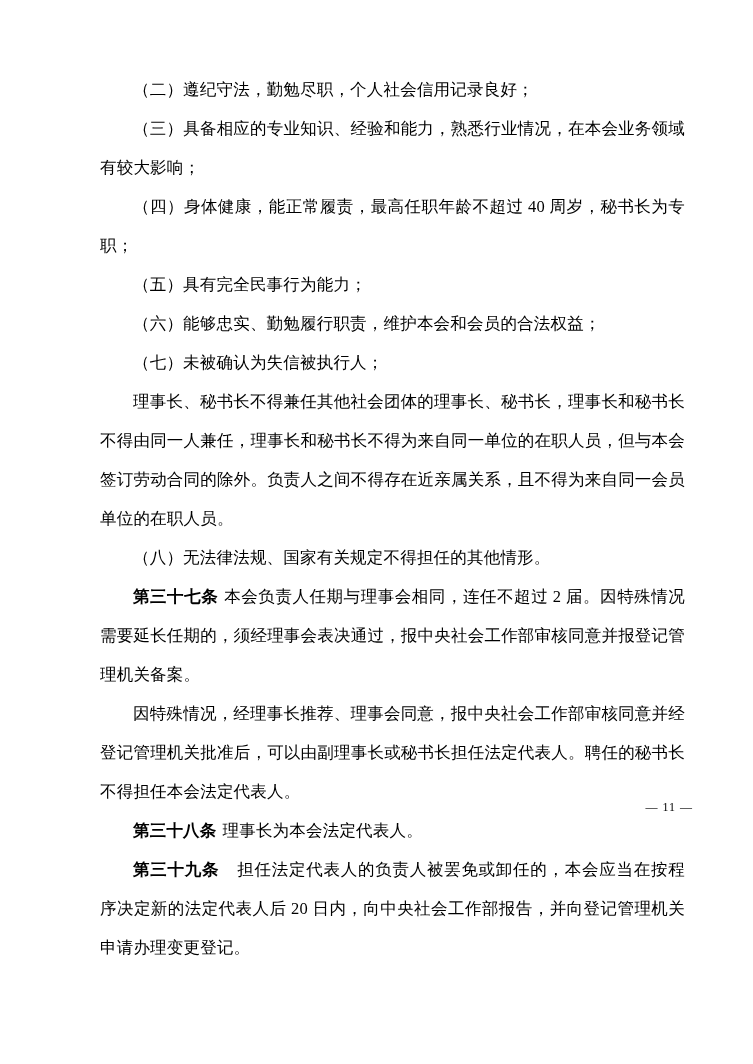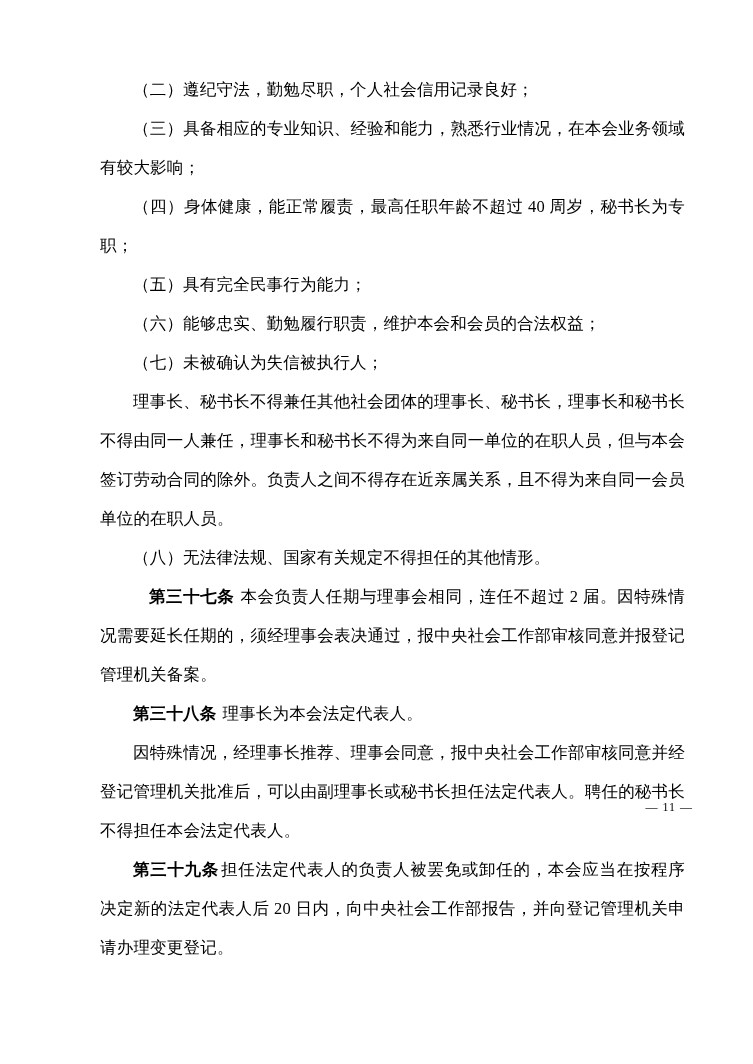--- a/index.html
+++ b/index.html
@@ -62,27 +62,27 @@
     <p class="indent">（五）具有完全民事行为能力；</p>
 
     <p class="indent">（六）能够忠实、勤勉履行职责，维护本会和会员的合法权益；</p>
 
     <p class="indent">（七）未被确认为失信被执行人；</p>
 
     <p class="indent">理事长、秘书长不得兼任其他社会团体的理事长、秘书长，理事长和秘书长不得由同一人兼任，理事长和秘书长不得为来自同一单位的在职人员，但与本会签订劳动合同的除外。负责人之间不得存在近亲属关系，且不得为来自同一会员单位的在职人员。</p>
 
     <p class="indent">（八）无法律法规、国家有关规定不得担任的其他情形。</p>
 
-    <p class="indent"><span class="article-label" style="margin-right: 6px; margin-left: 16px;">第三十七条</span><span>本会负责人任期与理事会相同，连任不超过 2 届。因特殊情况需要延长任期的，须经理事会表决通过，报中央社会工作部审核同意并报登记管理机关备案。</span></p>
+    <p class="indent"><span class="article-label" style="margin-right: 6px;">第三十七条</span><span>本会负责人任期与理事会相同，连任不超过 2 届。因特殊情况需要延长任期的，须经理事会表决通过，报中央社会工作部审核同意并报登记管理机关备案。</span></p>
 
+
+    <p class="indent">因特殊情况，经理事长推荐、理事会同意，报中央社会工作部审核同意并经登记管理机关批准后，可以由副理事长或秘书长担任法定代表人。聘任的秘书长不得担任本会法定代表人。</p>
 
     <p class="indent"><span class="article-label" style="margin-right: 6px;">第三十八条</span><span>理事长为本会法定代表人。</span></p>
 
-    <p class="indent">因特殊情况，经理事长推荐、理事会同意，报中央社会工作部审核同意并经登记管理机关批准后，可以由副理事长或秘书长担任法定代表人。聘任的秘书长不得担任本会法定代表人。</p>
 
 
-
-    <p class="indent"><span class="article-label" style="margin-right: 2px;">第三十九条</span><span>担任法定代表人的负责人被罢免或卸任的，本会应当在按程序决定新的法定代表人后 20 日内，向中央社会工作部报告，并向登记管理机关申请办理变更登记。</span></p>
+    <p class="indent"><span class="article-label" style="margin-right: 18px;">第三十九条</span><span>担任法定代表人的负责人被罢免或卸任的，本会应当在按程序决定新的法定代表人后 20 日内，向中央社会工作部报告，并向登记管理机关申请办理变更登记。</span></p>
 
   </div>
 
   <div class="page-number">— 11 —</div>
 </div>
 
 </body></html>

